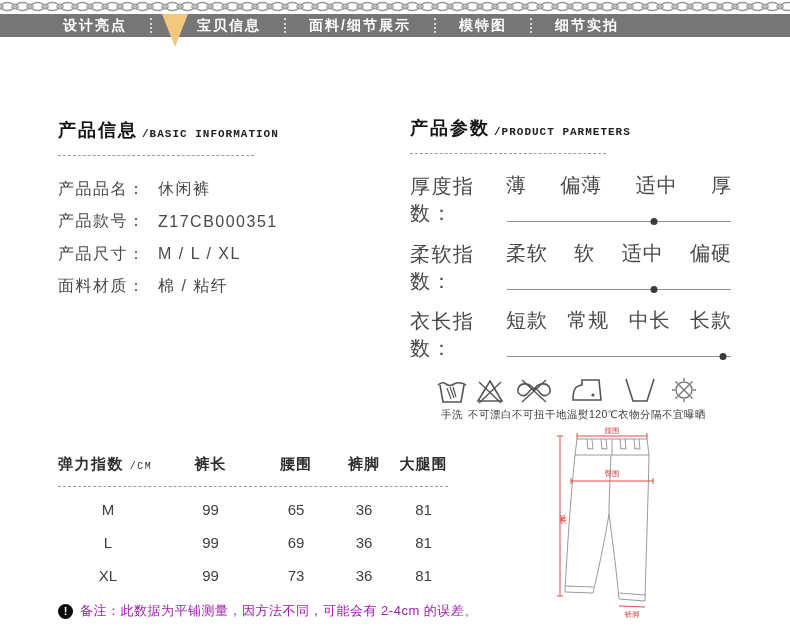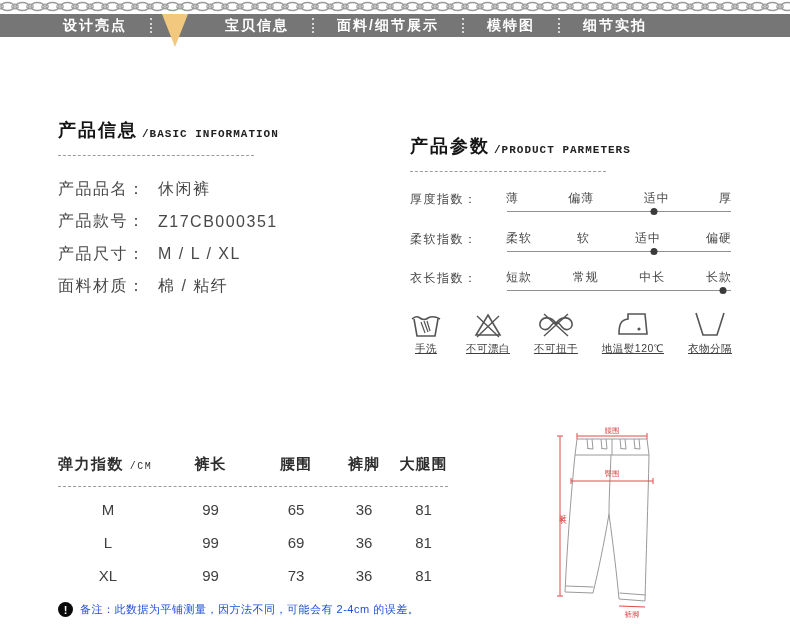--- a/index.html
+++ b/index.html
@@ -14,58 +14,58 @@
   .nav {
     position:absolute; left:0; top:14px; width:790px; height:23px;
     background:#767676; display:flex; align-items:center; padding-left:40px;
     overflow:visible; z-index:2;
   }
   .nav-item {
     color:#fff; font-size:14px; font-weight:bold; letter-spacing:2px;
     padding:0 23px; white-space:nowrap; display:flex; align-items:center; height:23px;
     cursor:pointer;
   }
-  .nav-item.active { padding-left:10px;gap:28px; }
+  .nav-item.active { padding-left:10px; }
   .nav-sep { height:15px; border-left:2px dotted #d8d8d8; }
   .tri {
     width:0; height:0; border-left:13px solid transparent; border-right:13px solid transparent;
     border-top:33px solid #f2c87f; align-self:flex-start; margin-right:9px; margin-top:0;
   }
   
   .sec-head { display:flex; align-items:flex-end; white-space:nowrap; }
   .sec-head .zh { font-size:18px; font-weight:bold; color:#151515; letter-spacing:2px; }
   .sec-head .en {
     font-family:"Liberation Mono", monospace; font-size:11px; font-weight:bold;
     color:#222; letter-spacing:1px; margin-left:4px; padding-bottom:2px;
   }
   .dash { width:196px; border-top:1px dashed #9c9c9c; margin-top:13px; }
   
   .basic-info { position:absolute; left:58px; top:118px; width:310px; }
   .info-rows { margin-top:17px; }
   .info-row { display:flex; height:32.5px; align-items:center; font-size:16px; color:#484848; }
   .info-label { width:100px; letter-spacing:1.5px; }
   .info-value { letter-spacing:1.5px; }
   
-  .params { position:absolute; left:410px; top:134px; width:322px; }
+  .params { position:absolute; left:410px; top:116px; width:322px; }
   .idx-rows { margin-top:18px; }
-  .idx-row { display:flex; margin-bottom:12.5px; font-size:12px; color:#484848; }
+  .idx-row { display:flex; margin-bottom:12.5px; font-size:20px; color:#484848; }
   .idx-label { width:96px; letter-spacing:1.5px; padding-top:1px; }
   .idx-scale {
     position:relative; flex:1; display:flex; justify-content:space-between;
     padding-bottom:10px; letter-spacing:1px;
   }
   .idx-scale::after {
     content:""; position:absolute; left:1px; right:1px; bottom:5px; height:1px; background:#8f8f8f;
   }
   .dot {
     position:absolute; bottom:2px; width:7px; height:7px; border-radius:50%;
     background:#3a3a3a; transform:translateX(-50%); z-index:1;
   }
   
-  .care-row { display:flex; justify-content:space-between; margin-top:9px; width:322px;text-decoration:underline; }
+  .care-row { display:flex; justify-content:center; margin-top:9px; width:322px; }
   .care-item { display:flex; flex-direction:column; align-items:center; }
   .care-item svg { display:block; }
   .care-label { font-size:10.5px; color:#3d3d3d; margin-top:3px; white-space:nowrap; letter-spacing:0.5px; }
   
   .size-table { position:absolute; left:58px; top:450px; width:390px; }
   .t-grid { display:grid; grid-template-columns:100px 105px 66px 70px 49px; align-items:center; }
   .t-head { height:28px; font-weight:bold; color:#2e2e2e; font-size:15px; }
   .t-title { letter-spacing:1.5px; white-space:nowrap; }
   .t-unit { font-size:10px; font-weight:normal; font-style:normal; font-family:"Liberation Mono", monospace; }
   .t-col { text-align:center; letter-spacing:1px; }
@@ -73,21 +73,21 @@
   .t-row { height:33px; font-size:15px; color:#3e3e3e; }
   .t-size { text-align:center; }
   .t-val { text-align:center; }
   
   .note { display:flex; align-items:center; margin-top:10px; }
   .excl {
     width:15px; height:15px; border-radius:50%; background:#0a0a0a; color:#fff;
     font-size:11px; font-weight:bold; display:flex; align-items:center; justify-content:center;
     margin-right:7px; flex:0 0 auto;
   }
-  .note-text { font-size:11px; color:#1d4ed8; letter-spacing:0.5px; white-space:nowrap; }
+  .note-text { font-size:13px; color:#a21caf; letter-spacing:0.5px; white-space:nowrap; }
   
   .pants { position:absolute; left:556px; top:424px; }
 </style>
 </head>
 <body>
 
 <div class="page">
 
   <svg class="chain" width="790" height="13">
     <defs>
@@ -216,20 +216,28 @@
           <path d="M12,5 L29,5 L31,25 L3,25 C3,15 5,11 12,10 Z"></path>
           <circle cx="23" cy="20" r="1.6" fill="#555" stroke="none"></circle>
         </svg>
         <span class="care-label">地温熨120℃</span>
       </div>
       <div class="care-item">
         <svg width="34" height="30" viewBox="0 0 34 30" fill="none" stroke="#555" stroke-width="1.6">
           <path d="M3,4 L10,26 L24,26 L31,4"></path>
         </svg>
         <span class="care-label">衣物分隔</span>
+      </div>
+      <div class="care-item">
+        <svg width="32" height="30" viewBox="0 0 32 30" fill="none" stroke="#777" stroke-width="1.4">
+          <circle cx="16" cy="15" r="8"></circle>
+          <path d="M16,3 V6 M16,24 V27 M4,15 H7 M25,15 H28 M7.5,6.5 L9.6,8.6 M22.4,21.4 L24.5,23.5 M24.5,6.5 L22.4,8.6 M9.6,21.4 L7.5,23.5"></path>
+          <path d="M10,9 L22,21 M22,9 L10,21"></path>
+        </svg>
+        <span class="care-label">不宜曝晒</span>
       </div>
     </div>
   </div>
 
   <div class="size-table">
     <div class="t-grid t-head">
       <span class="t-title"><b>弹力指数</b> <i class="t-unit">/CM</i></span>
       <span class="t-col">裤长</span>
       <span class="t-col">腰围</span>
       <span class="t-col">裤脚</span>

